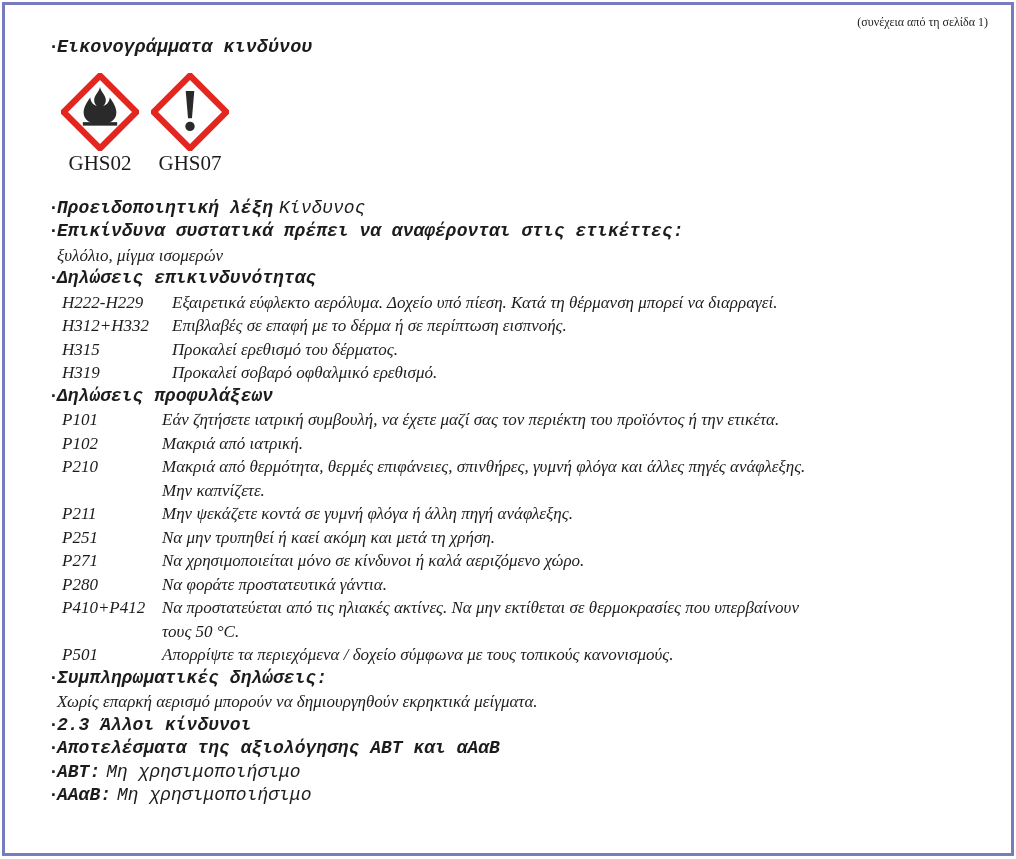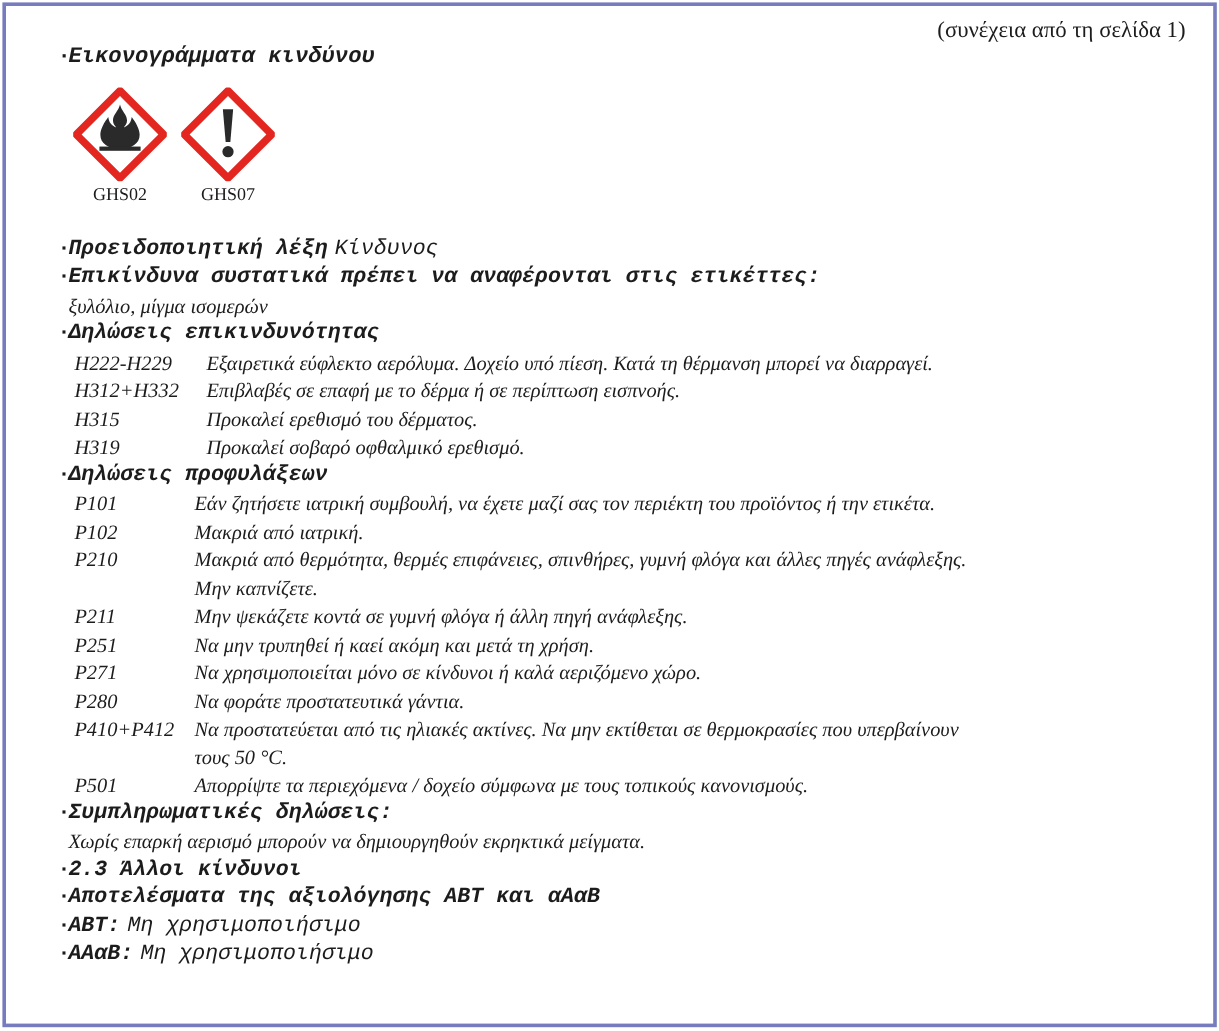--- a/index.html
+++ b/index.html
@@ -13,21 +13,21 @@
   }
   .frame {
     position: absolute;
     left: 2px; top: 2px; right: 2px; bottom: 3px;
     border: 3px solid #767cbd;
     pointer-events: none;
   }
   .note {
     position: absolute;
     top: 15px; right: 28px;
-    font-size: 19px;
+    font-size: 12px;
     font-style: normal;
   }
   .content {
     position: absolute;
     left: 0; top: 0; right: 0;
     padding: 0 26px 0 48px;
   }
   .h-line {
     font-size: 18px;
     font-weight: bold;
@@ -39,21 +39,21 @@
   .bullet { display: inline-block; width: 9px; font-style: normal; }
   .picto-row {
     margin-top: 13px;
     margin-left: 12px;
     display: flex;
     gap: 10px;
   }
   .picto { width: 80px; text-align: center; }
   .picto svg { display: block; width: 78px; height: 78px; margin: 0 auto; }
   .picto-label {
-    font-size: 15px;
+    font-size: 21px;
     font-style: normal;
     line-height: 21px;
     margin-top: 2px;
   }
   .signal-line { margin-top: 23px; }
   .signal-line .value, .kv-value { font-weight: normal; font-style: italic; margin-left: 6px; }
   .main {
     font-size: 17px;
     font-style: italic;
     line-height: 23.5px;

